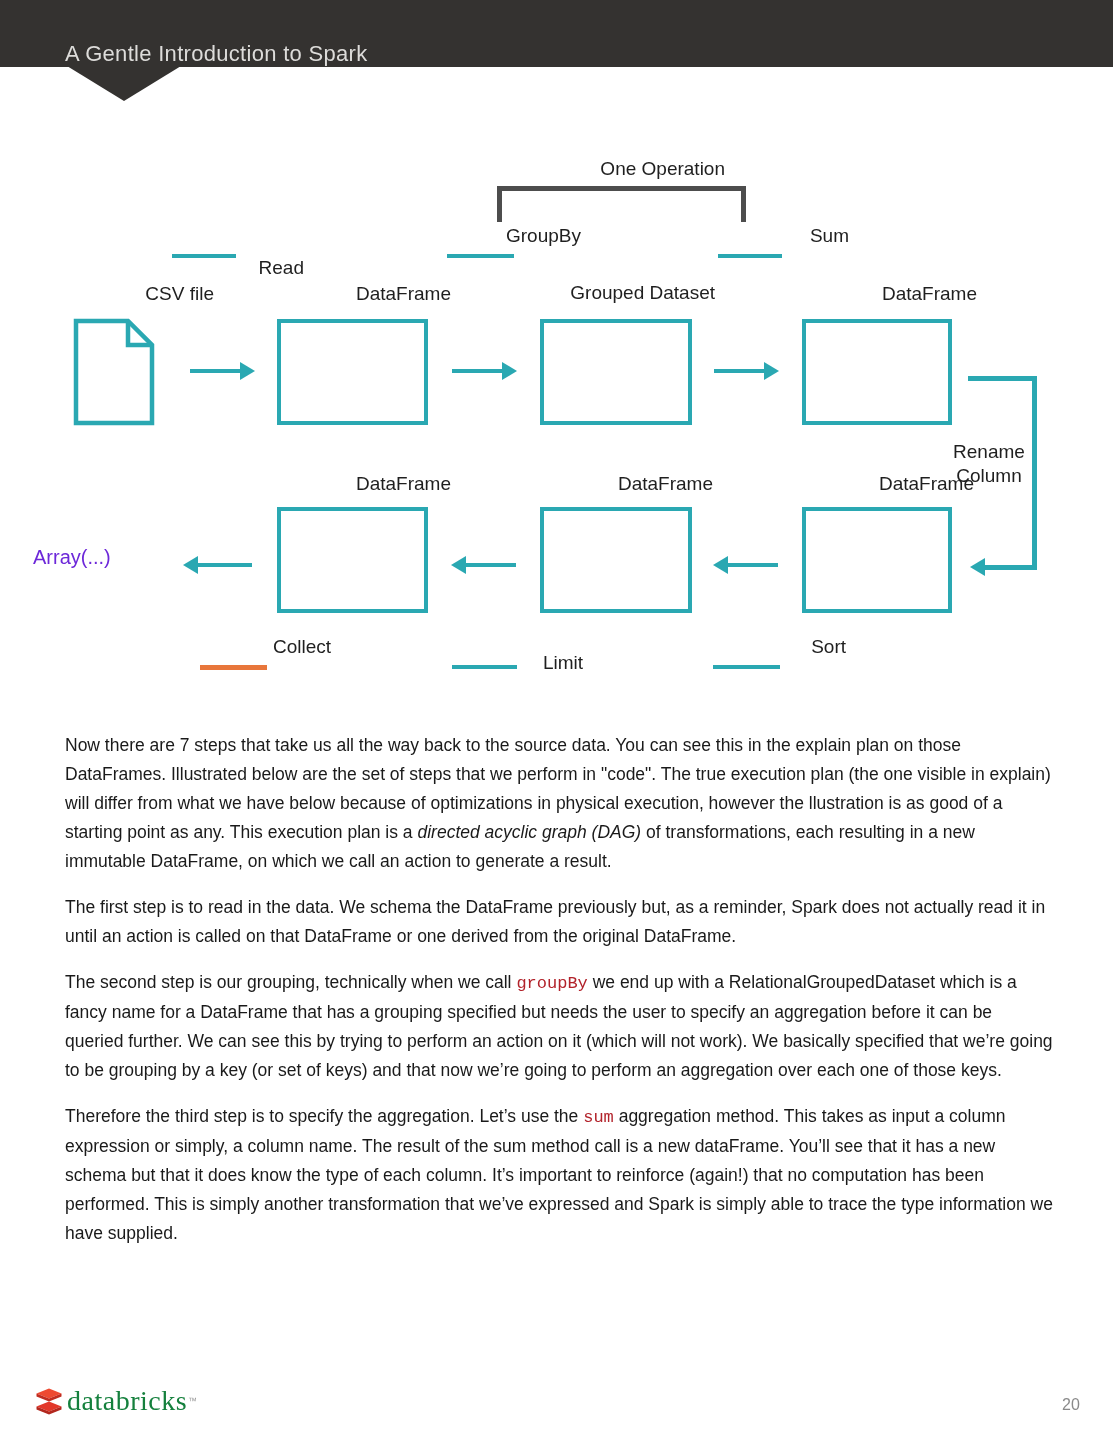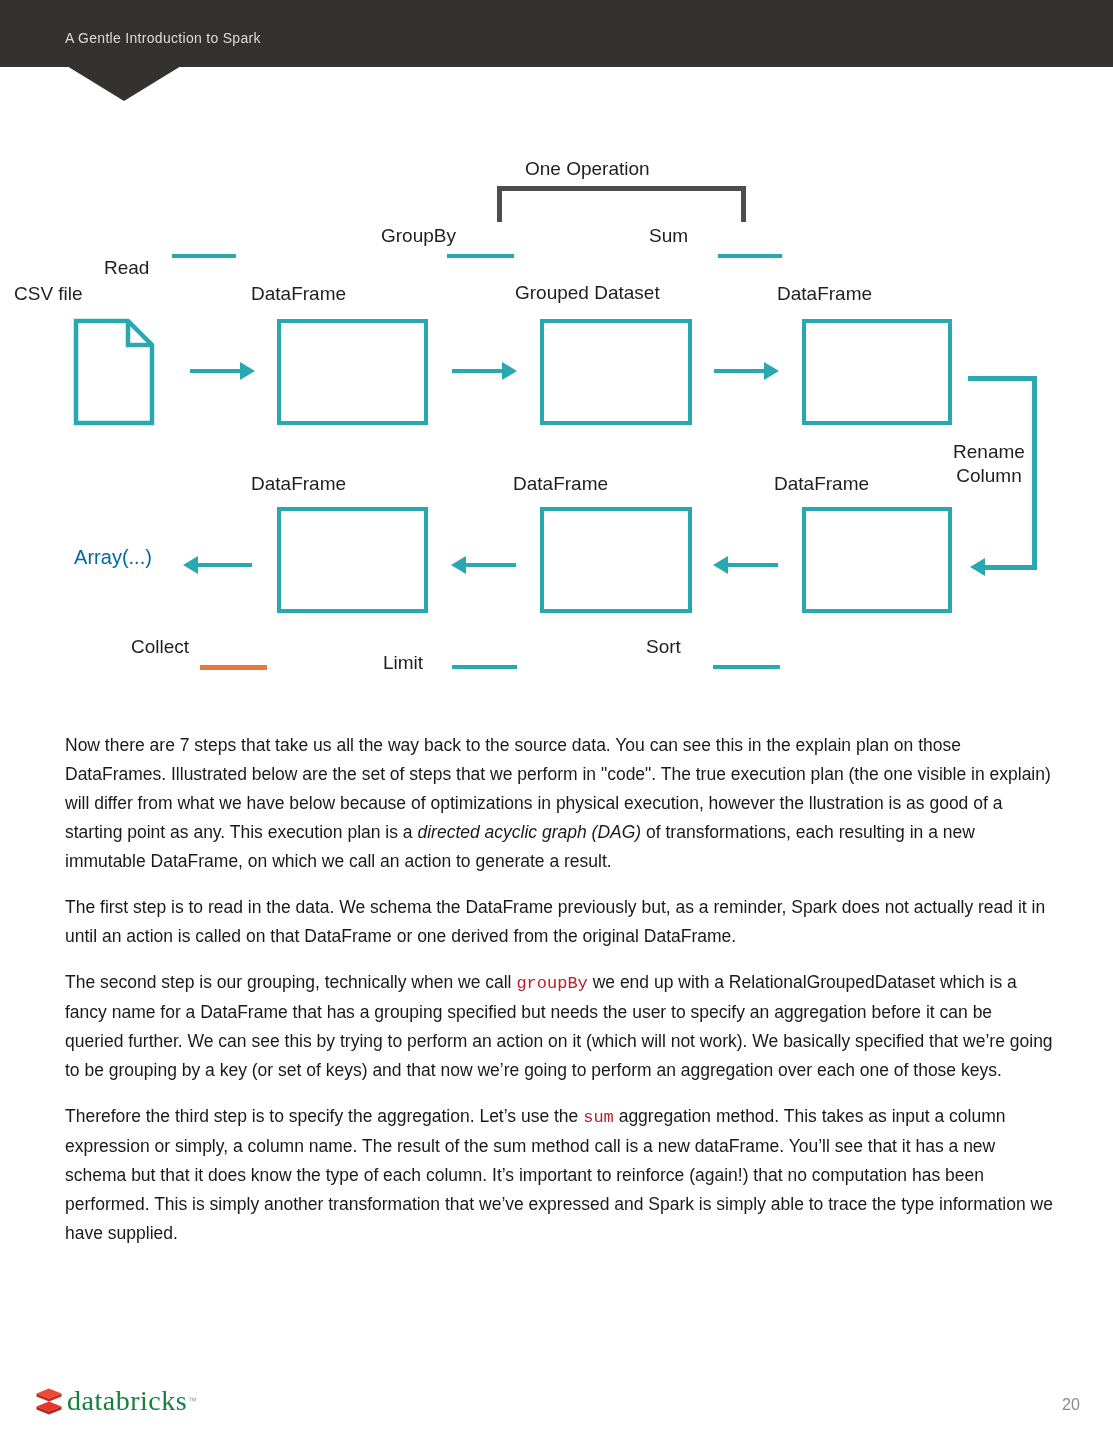--- a/index.html
+++ b/index.html
@@ -7,33 +7,33 @@
     position:relative; width:1113px; height:1440px; background:#ffffff;
     font-family:"Liberation Sans", sans-serif; overflow:hidden;
   }
 
   
   .header-bar {
     position:absolute; top:0; left:0; width:1113px; height:67px;
     background:#343230;
   }
   .header-title {
-    position:absolute; left:65px; top:0; height:67px;
+    position:absolute; left:65px; top:16px; height:67px;
     display:flex; align-items:center; padding-top:9px; box-sizing:border-box;
-    color:#dddcda; font-size:14px; letter-spacing:0.3px;
+    color:#dddcda; font-size:22px; letter-spacing:0.3px;
   }
   .header-notch {
     position:absolute; top:66px; left:67px; width:0; height:0;
     border-left:57px solid transparent; border-right:57px solid transparent;
     border-top:35px solid #343230;
   }
 
   
   .dlabel {
-    position:absolute; width:200px; margin-left:-100px; text-align:left;
+    position:absolute; width:200px; margin-left:-100px; text-align:right;
     font-size:19px; color:#1f1f1f;
   }
   .ul { position:absolute; height:4px; background:#2AA8B2; }
   .ul.orange { background:#E8763B; height:5px; }
   .bracket-piece { position:absolute; background:#4D4D4D; }
   .dbox {
     position:absolute; border:4px solid #2AA8B2; background:#ffffff;
     box-sizing:border-box;
   }
   .arrow { position:absolute; height:4px; background:#2AA8B2; }
@@ -46,22 +46,22 @@
     content:''; position:absolute; right:100%; top:-7px; width:0; height:0;
     border-right:15px solid #2AA8B2;
     border-top:9px solid transparent; border-bottom:9px solid transparent;
   }
   .conn { position:absolute; background:#2AA8B2; }
   .rename-label {
     position:absolute; left:928px; top:440px; width:122px; text-align:center;
     font-size:19px; line-height:24px; color:#1f1f1f;
   }
   .array-label {
-    position:absolute; left:33px; top:546px; width:160px; text-align:center;
-    font-size:20px; color:#0369a1;
+    position:absolute; left:33px; top:546px; width:160px; text-align:left;
+    font-size:20px; color:#6d28d9;
   }
 
   
   .bodytext {
     position:absolute; left:65px; top:731px; width:988px;
     font-size:17.5px; line-height:29px; color:#1a1a1a;
   }
   .bodytext p { margin:0 0 17px 0; }
   .bodytext em { font-style:italic; }
   .code {

